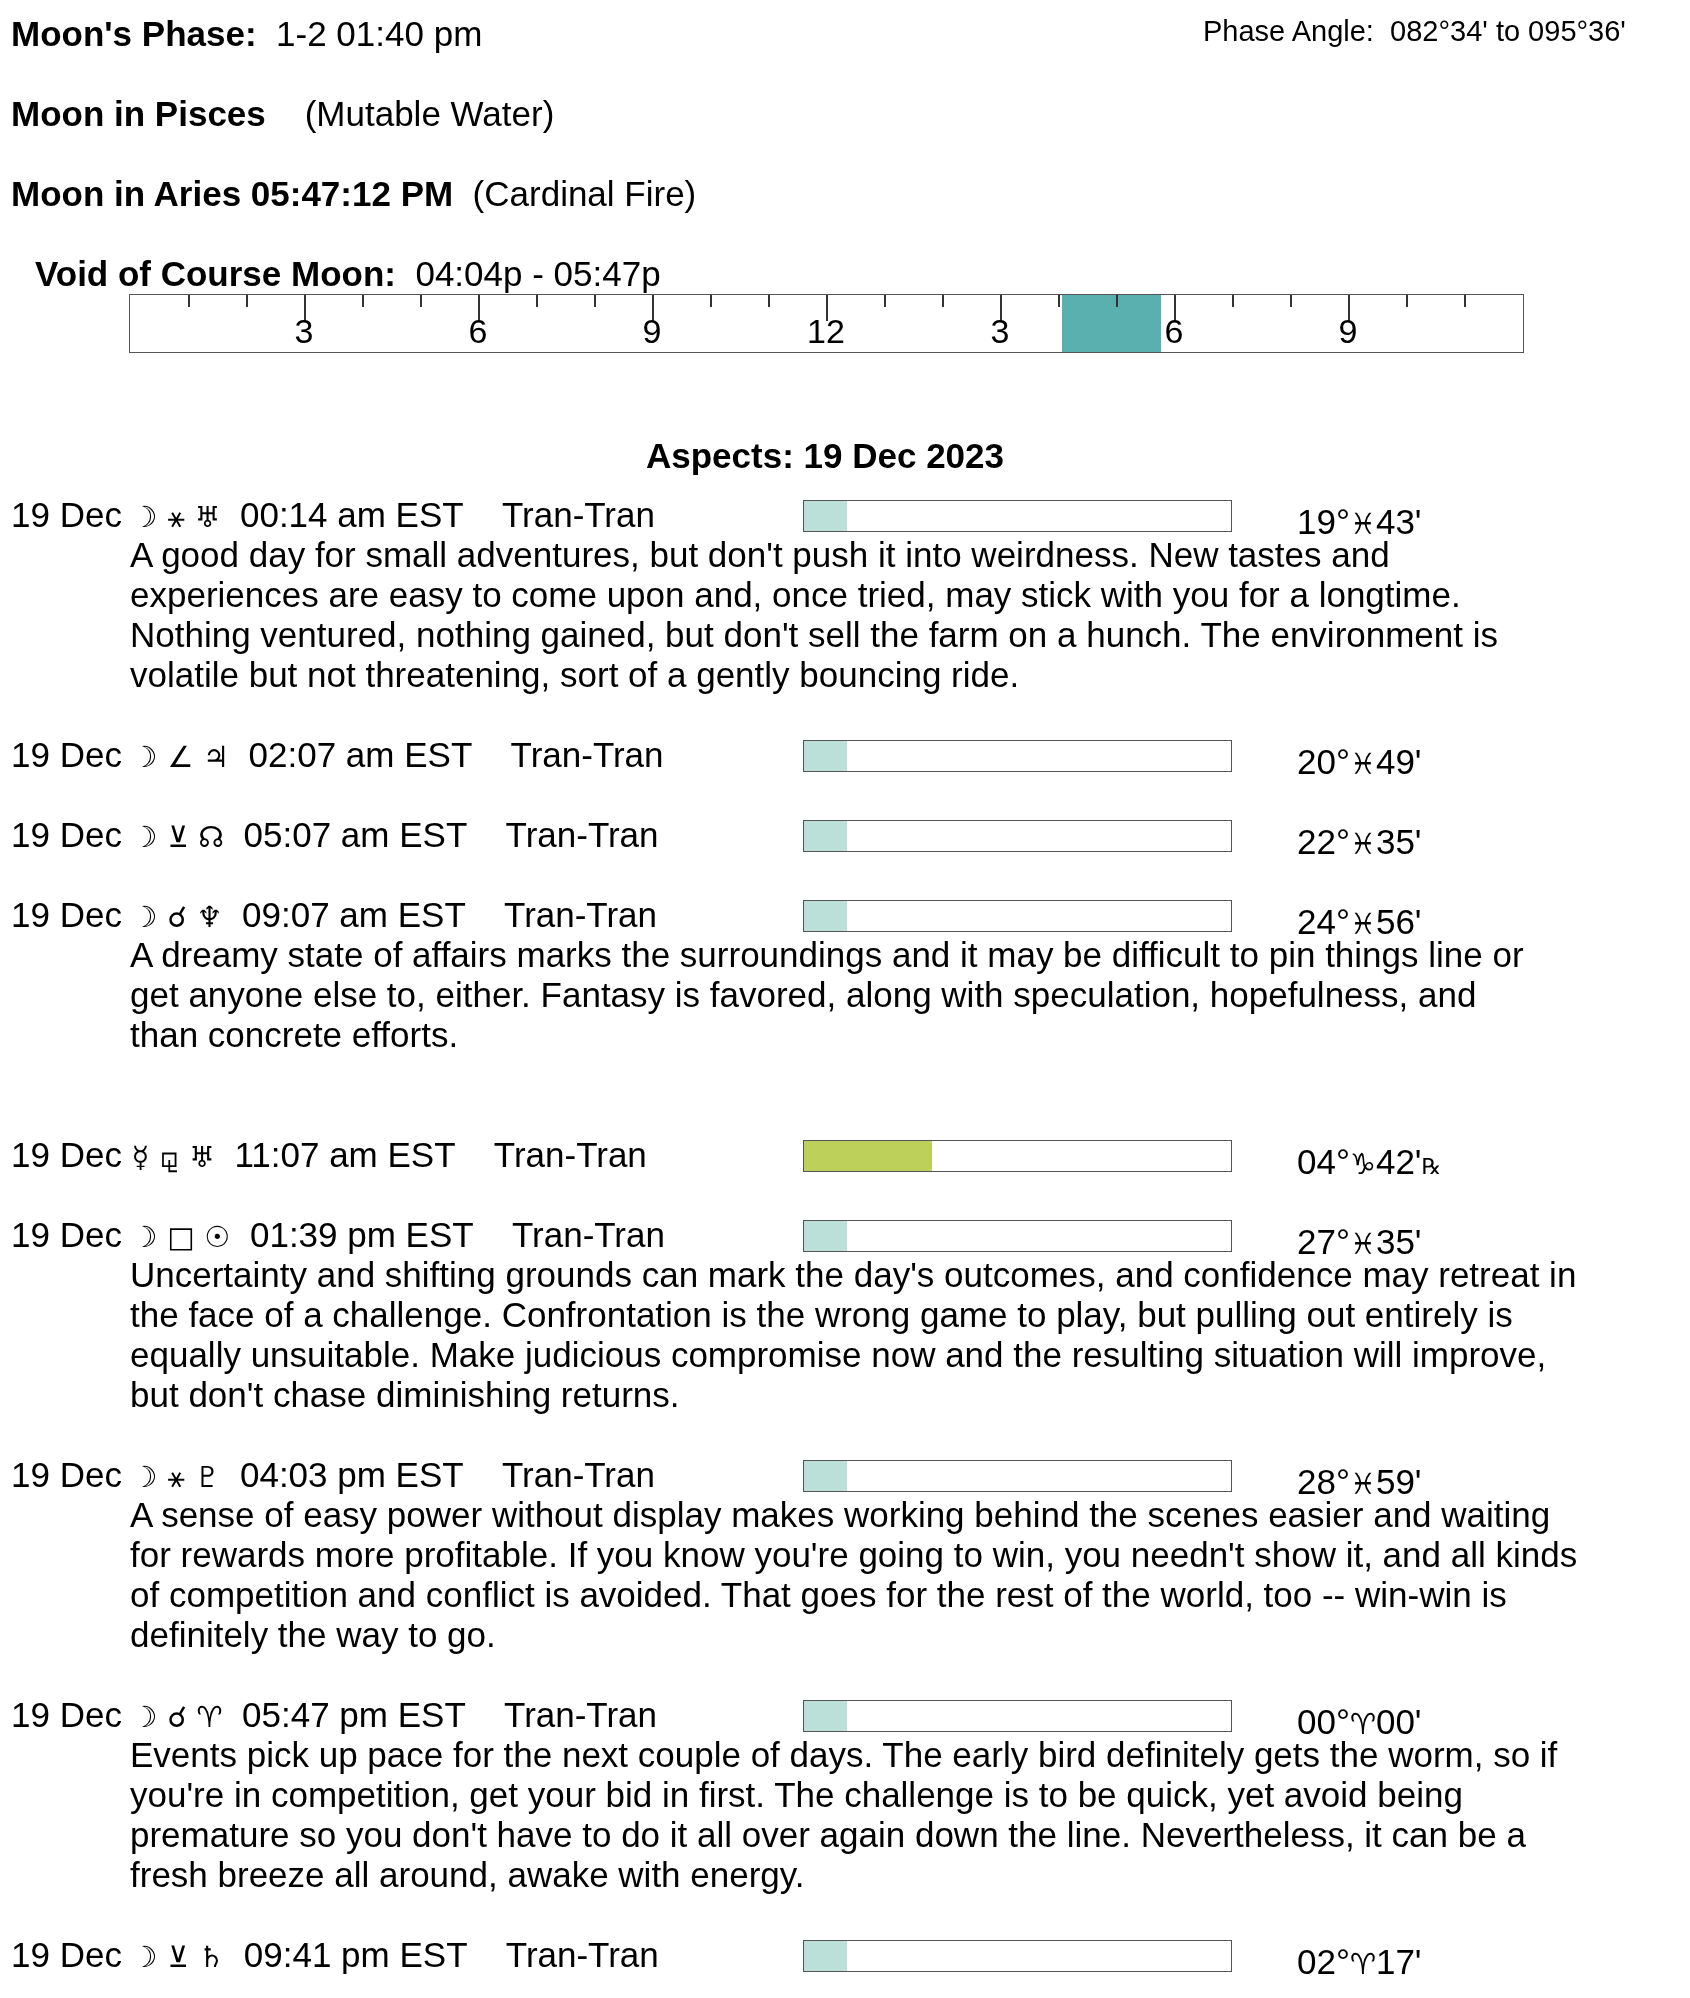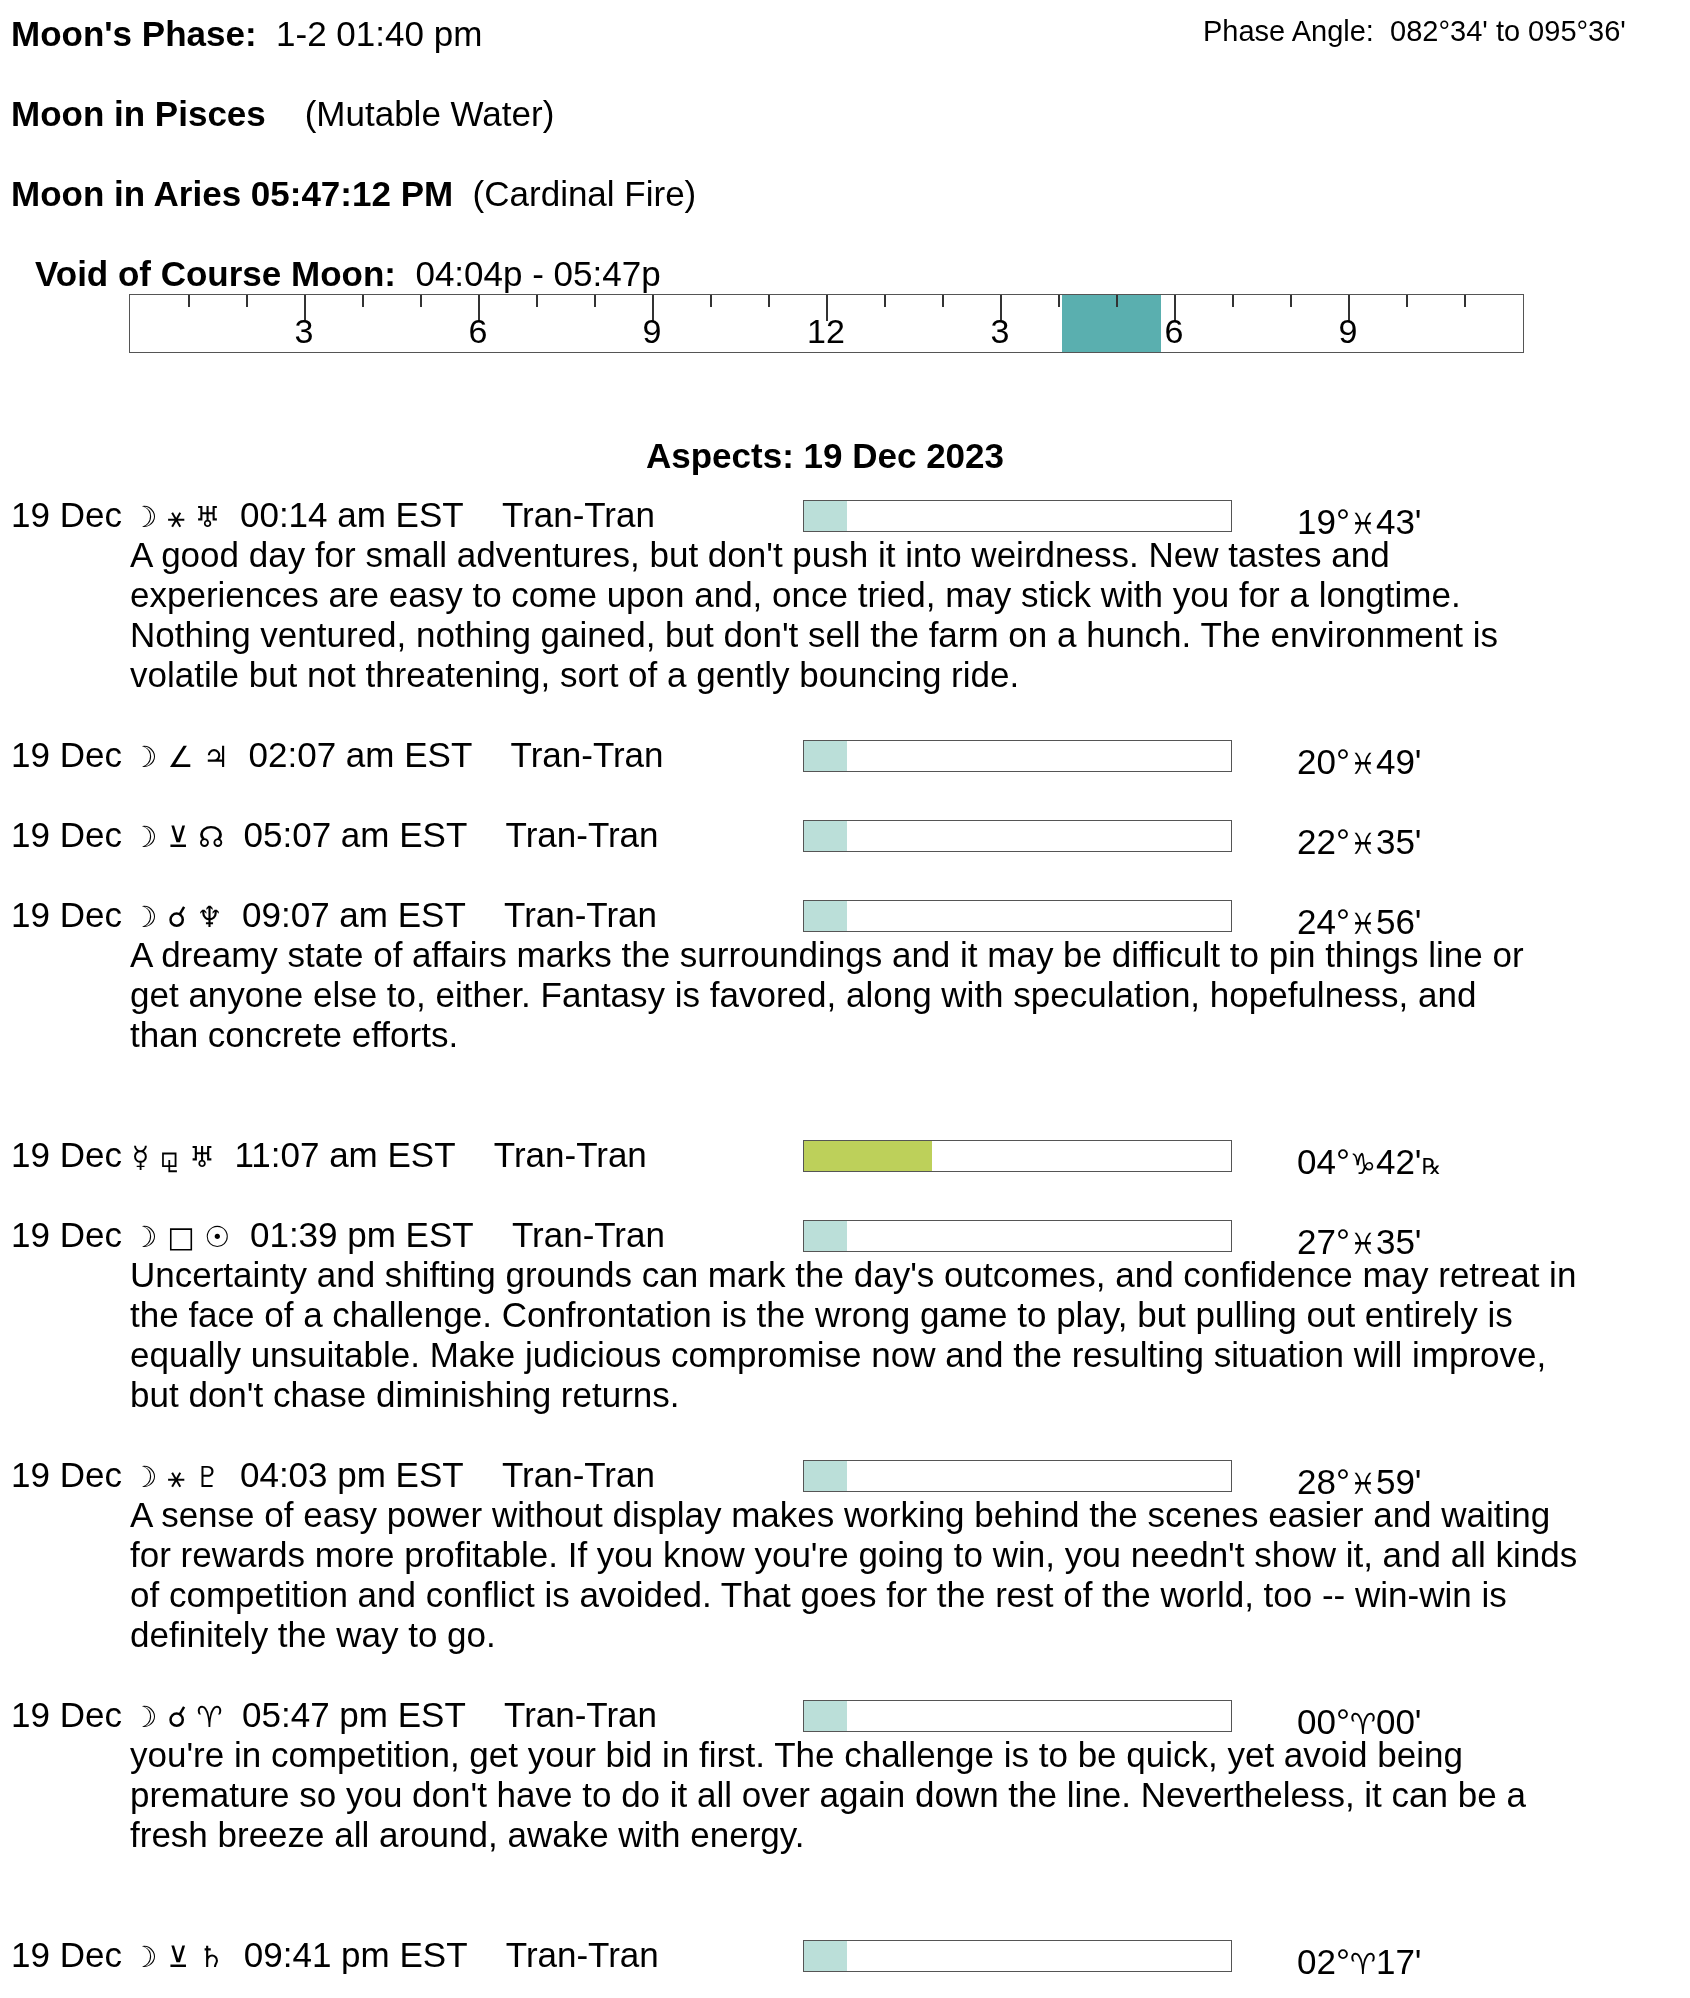--- a/index.html
+++ b/index.html
@@ -170,20 +170,21 @@
         <div>definitely the way to go.</div>
       </div>
     </div>
     <div class="aspect-row" style="top: 1695px;">
       <div class="aspect-head"><span>19 Dec</span> <span class="glyph">☽</span> <span class="glyph">☌</span> <span class="glyph">♈</span>&nbsp; <span>05:47 pm EST</span>&nbsp;&nbsp;&nbsp; <span>Tran-Tran</span></div>
       <div class="bar">
         <div class="bar-fill" style="width: 10%; background: rgb(187, 223, 217);"></div>
       </div>
       <div class="pos"><span>00°</span><span class="sign">♈</span><span>00'</span><span class="rx"></span></div>
       <div class="desc">
+        <div>Events pick up pace for the next couple of days. The early bird definitely gets the worm, so if</div>
         <div>you're in competition, get your bid in first. The challenge is to be quick, yet avoid being</div>
         <div>premature so you don't have to do it all over again down the line. Nevertheless, it can be a</div>
         <div>fresh breeze all around, awake with energy.</div>
       </div>
     </div>
     <div class="aspect-row" style="top: 1935px;">
       <div class="aspect-head"><span>19 Dec</span> <span class="glyph">☽</span> <span class="glyph">⊻</span> <span class="glyph">♄</span>&nbsp; <span>09:41 pm EST</span>&nbsp;&nbsp;&nbsp; <span>Tran-Tran</span></div>
       <div class="bar">
         <div class="bar-fill" style="width: 10%; background: rgb(187, 223, 217);"></div>
       </div>

